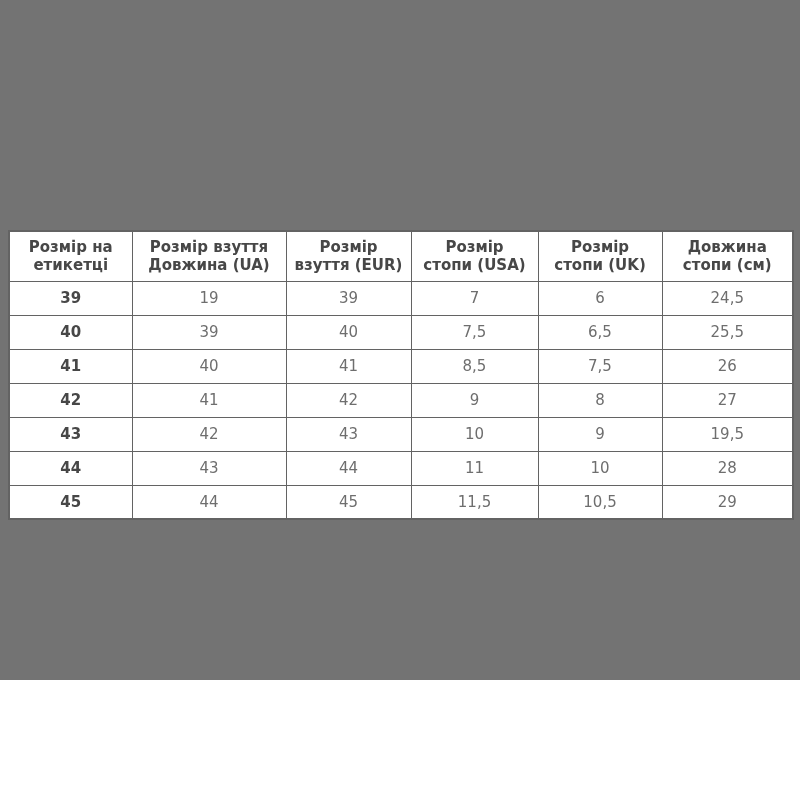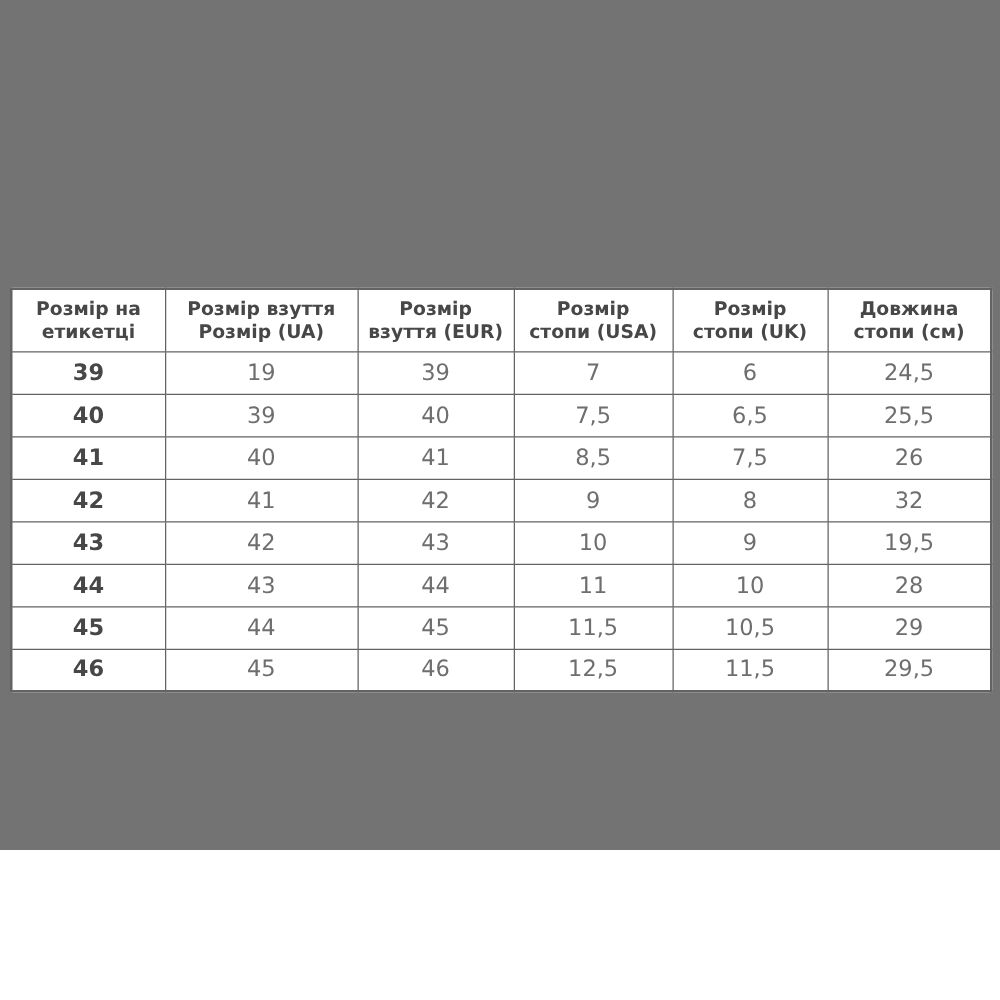--- a/index.html
+++ b/index.html
@@ -36,21 +36,21 @@
   table.size-table th {
     height: 50px;
     font-size: 15px;
     font-weight: bold;
     color: #474747;
     line-height: 1.25;
     padding: 2px 4px;
   }
   table.size-table td {
     height: 34px;
-    font-size: 18px;
+    font-size: 15px;
     font-weight: normal;
     color: #6e6e6e;
     padding: 0 20px;
   }
   table.size-table td.label-col {
     font-weight: bold;
     color: #474747;
   }
   .hl { display: block; }
 </style>
@@ -68,21 +68,21 @@
       <col style="width:131px">
     </colgroup>
     <thead>
       <tr>
         <th>
           <span class="hl">Розмір на</span>
           <span class="hl">етикетці</span>
         </th>
         <th>
           <span class="hl">Розмір взуття</span>
-          <span class="hl">Розмір (UA)</span>
+          <span class="hl">Довжина (UA)</span>
         </th>
         <th>
           <span class="hl">Розмір</span>
           <span class="hl">взуття (EUR)</span>
         </th>
         <th>
           <span class="hl">Розмір</span>
           <span class="hl">стопи (USA)</span>
         </th>
         <th>
@@ -119,21 +119,21 @@
         <td>8,5</td>
         <td>7,5</td>
         <td>26</td>
       </tr>
       <tr>
         <td class="label-col">42</td>
         <td>41</td>
         <td>42</td>
         <td>9</td>
         <td>8</td>
-        <td>32</td>
+        <td>27</td>
       </tr>
       <tr>
         <td class="label-col">43</td>
         <td>42</td>
         <td>43</td>
         <td>10</td>
         <td>9</td>
         <td>19,5</td>
       </tr>
       <tr>
@@ -145,23 +145,15 @@
         <td>28</td>
       </tr>
       <tr>
         <td class="label-col">45</td>
         <td>44</td>
         <td>45</td>
         <td>11,5</td>
         <td>10,5</td>
         <td>29</td>
       </tr>
-      <tr>
-        <td class="label-col">46</td>
-        <td>45</td>
-        <td>46</td>
-        <td>12,5</td>
-        <td>11,5</td>
-        <td>29,5</td>
-      </tr>
     </tbody>
   </table>
 </div>
 
 </body></html>

